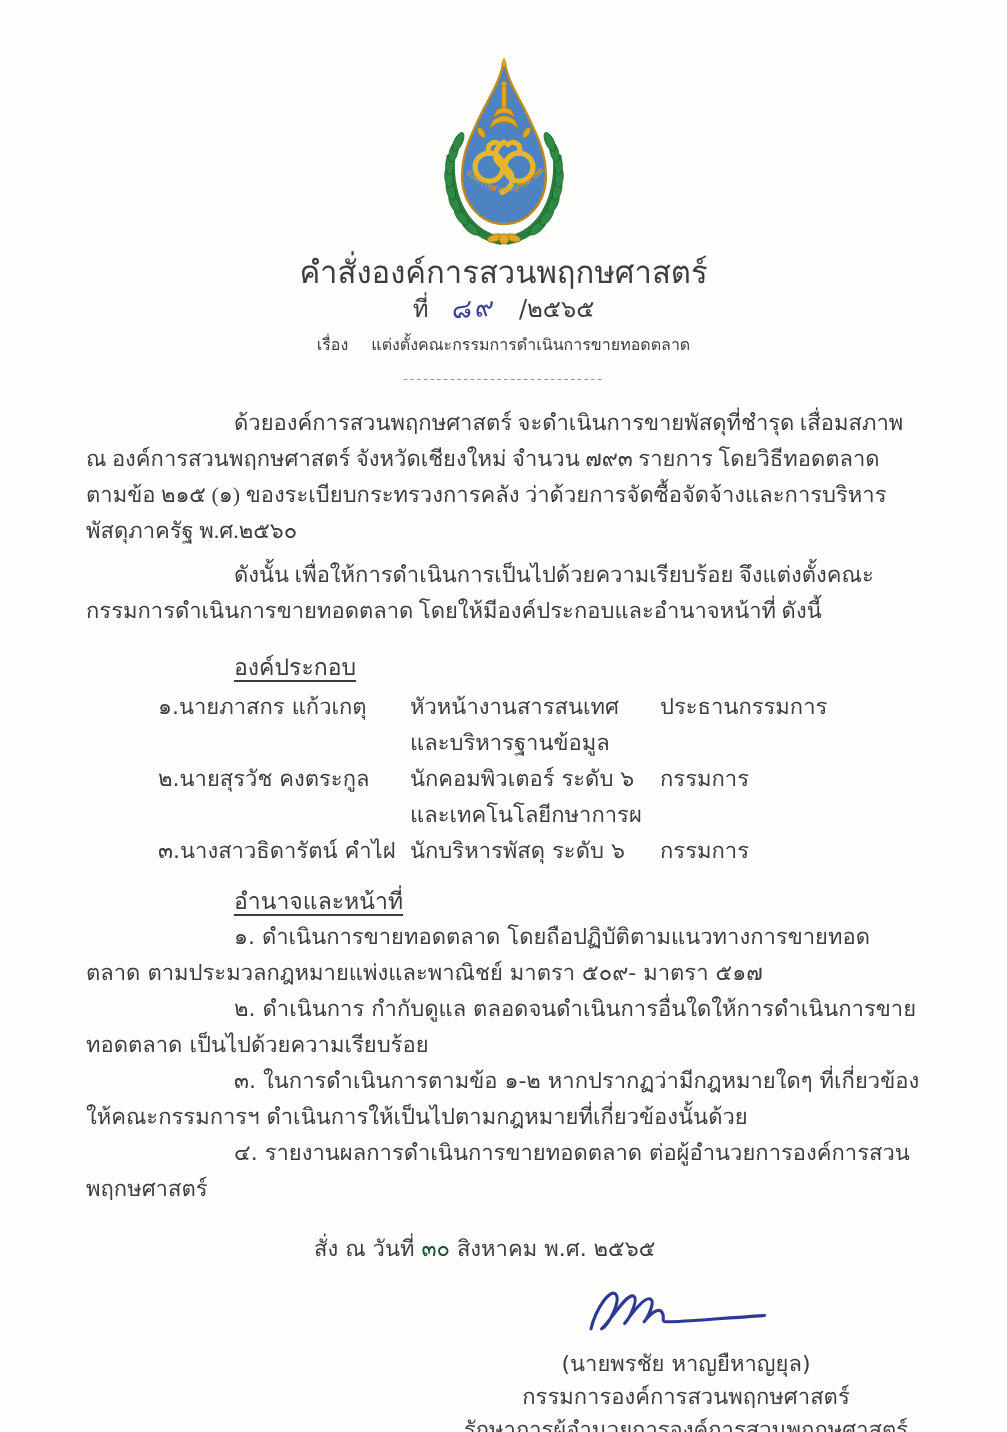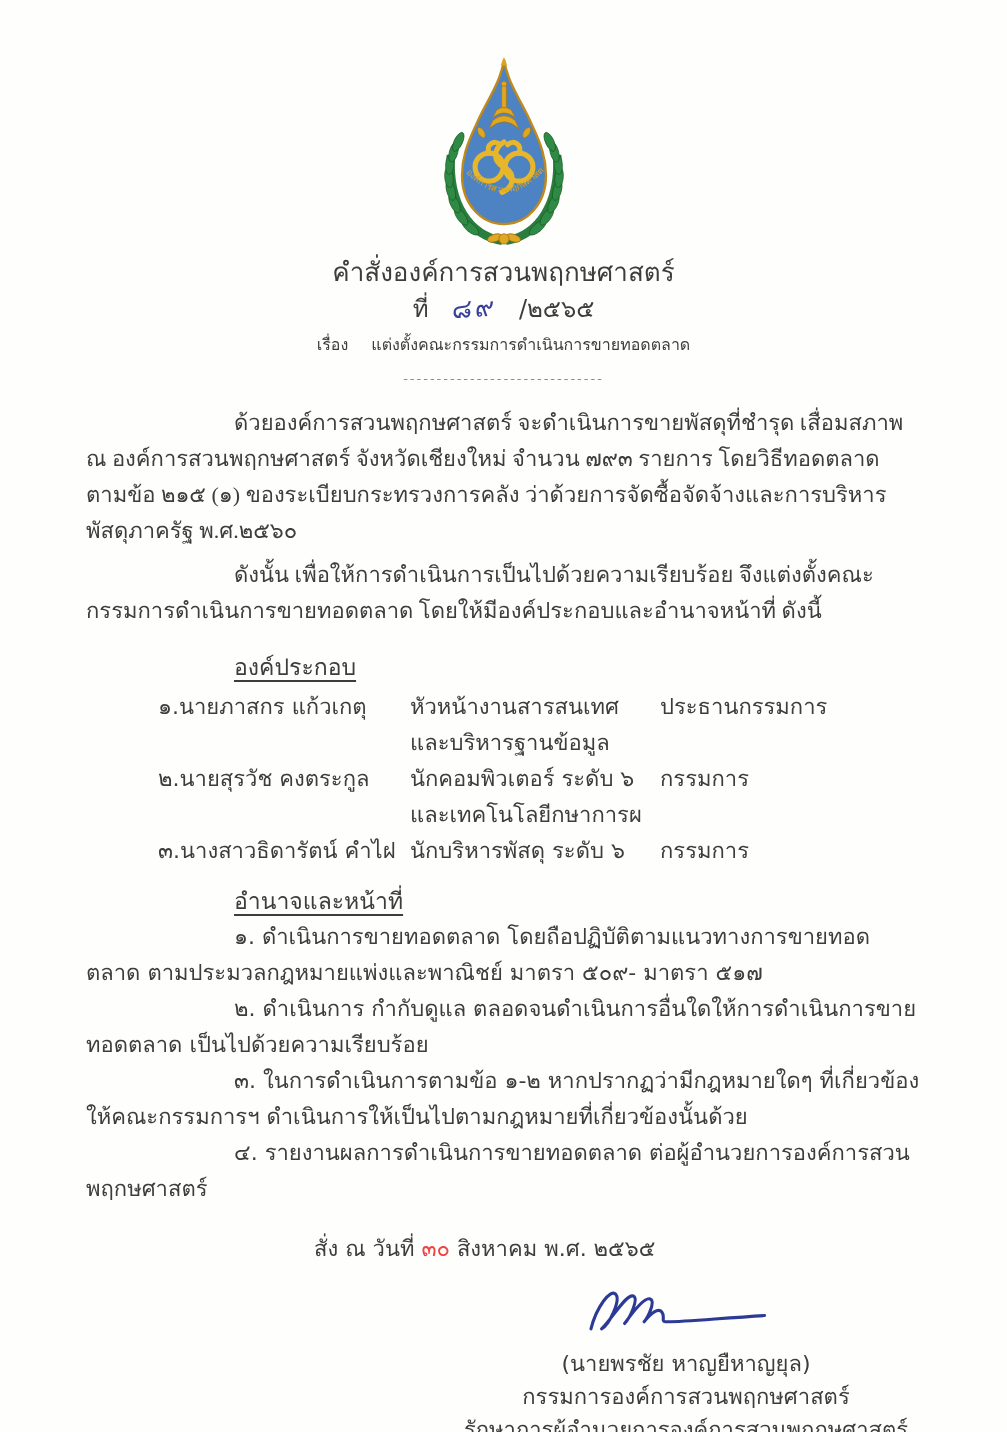--- a/index.html
+++ b/index.html
@@ -10,21 +10,21 @@
     background:#fefefc;
     overflow:hidden;
     font-family:"DejaVu Sans","Liberation Sans",sans-serif;
     color:#3d3d3d;
     font-size:22px;
     line-height:36px;
   }
   .content{padding:0 86px;}
   .seal{display:block;margin:56px auto 0;}
   .center{text-align:center;}
-  .doc-title{font-size:26px;line-height:36px;margin-top:2px;}
+  .doc-title{font-size:31px;line-height:36px;margin-top:2px;}
   .num-line{font-size:24px;line-height:36px;}
   .handwritten{
     color:#3a3f9c;
     font-size:26px;
     display:inline-block;
     transform:rotate(-4deg) skewX(-6deg);
     letter-spacing:3px;
     margin:0 14px 0 16px;
   }
   .subject-line{font-size:16px;line-height:36px;}
@@ -41,21 +41,21 @@
     text-decoration:underline;
     text-underline-offset:5px;
     font-size:23px;
   }
   .committee{margin:4px 0 0 72px;}
   .c-row{display:grid;grid-template-columns:252px 250px 1fr;}
   .c-pos span{display:block;}
   .duty{margin:0;text-indent:148px;}
   .duties-heading{margin-top:14px;text-decoration:underline;}
   .date-line{margin:24px 0 0 228px;}
-  .ink{color:#ef4444;}
+  .ink{color:#14532d;}
   .sig-block{width:520px;margin:14px 0 0 340px;text-align:center;line-height:33px;}
   .sig-svg{display:block;margin:0 auto 4px 150px;}
   .sig-name{margin-top:4px;}
 </style>
 </head>
 <body>
 
 <div class="page">
   <div class="content">
 

